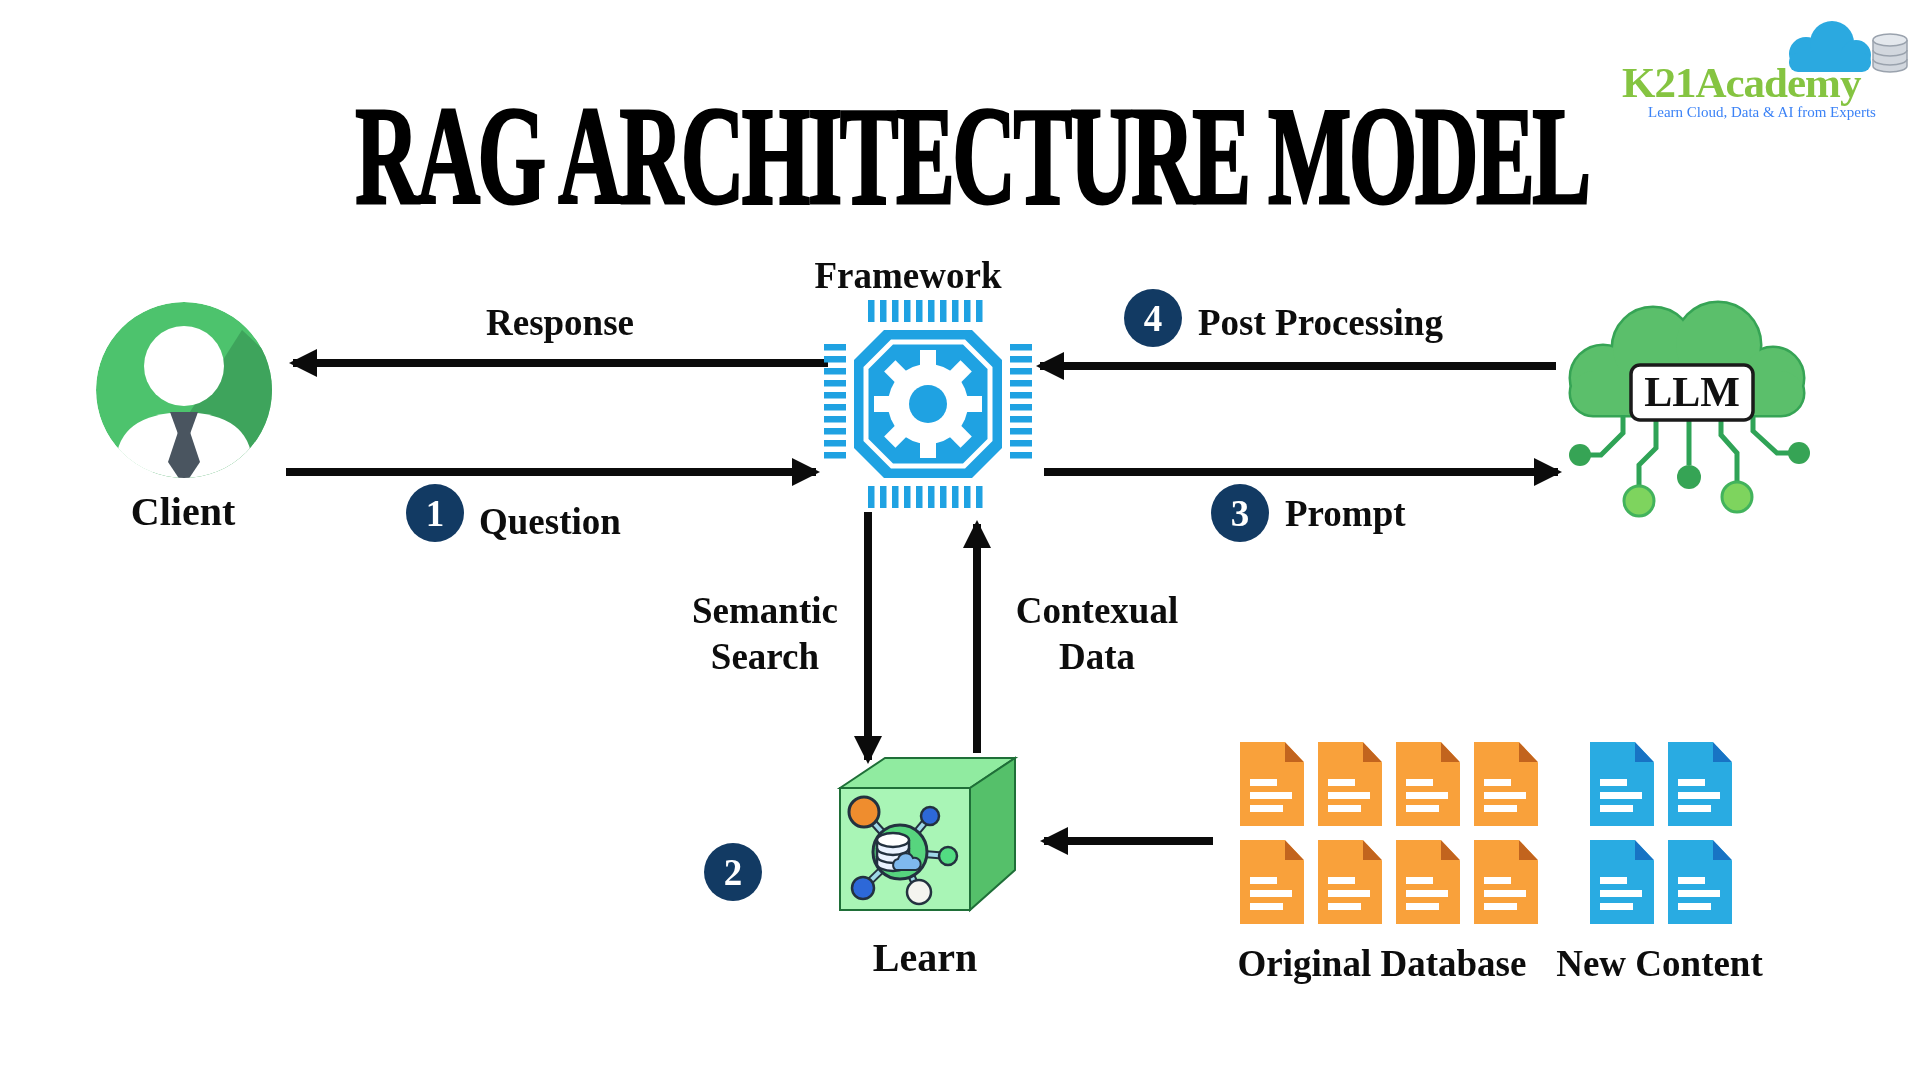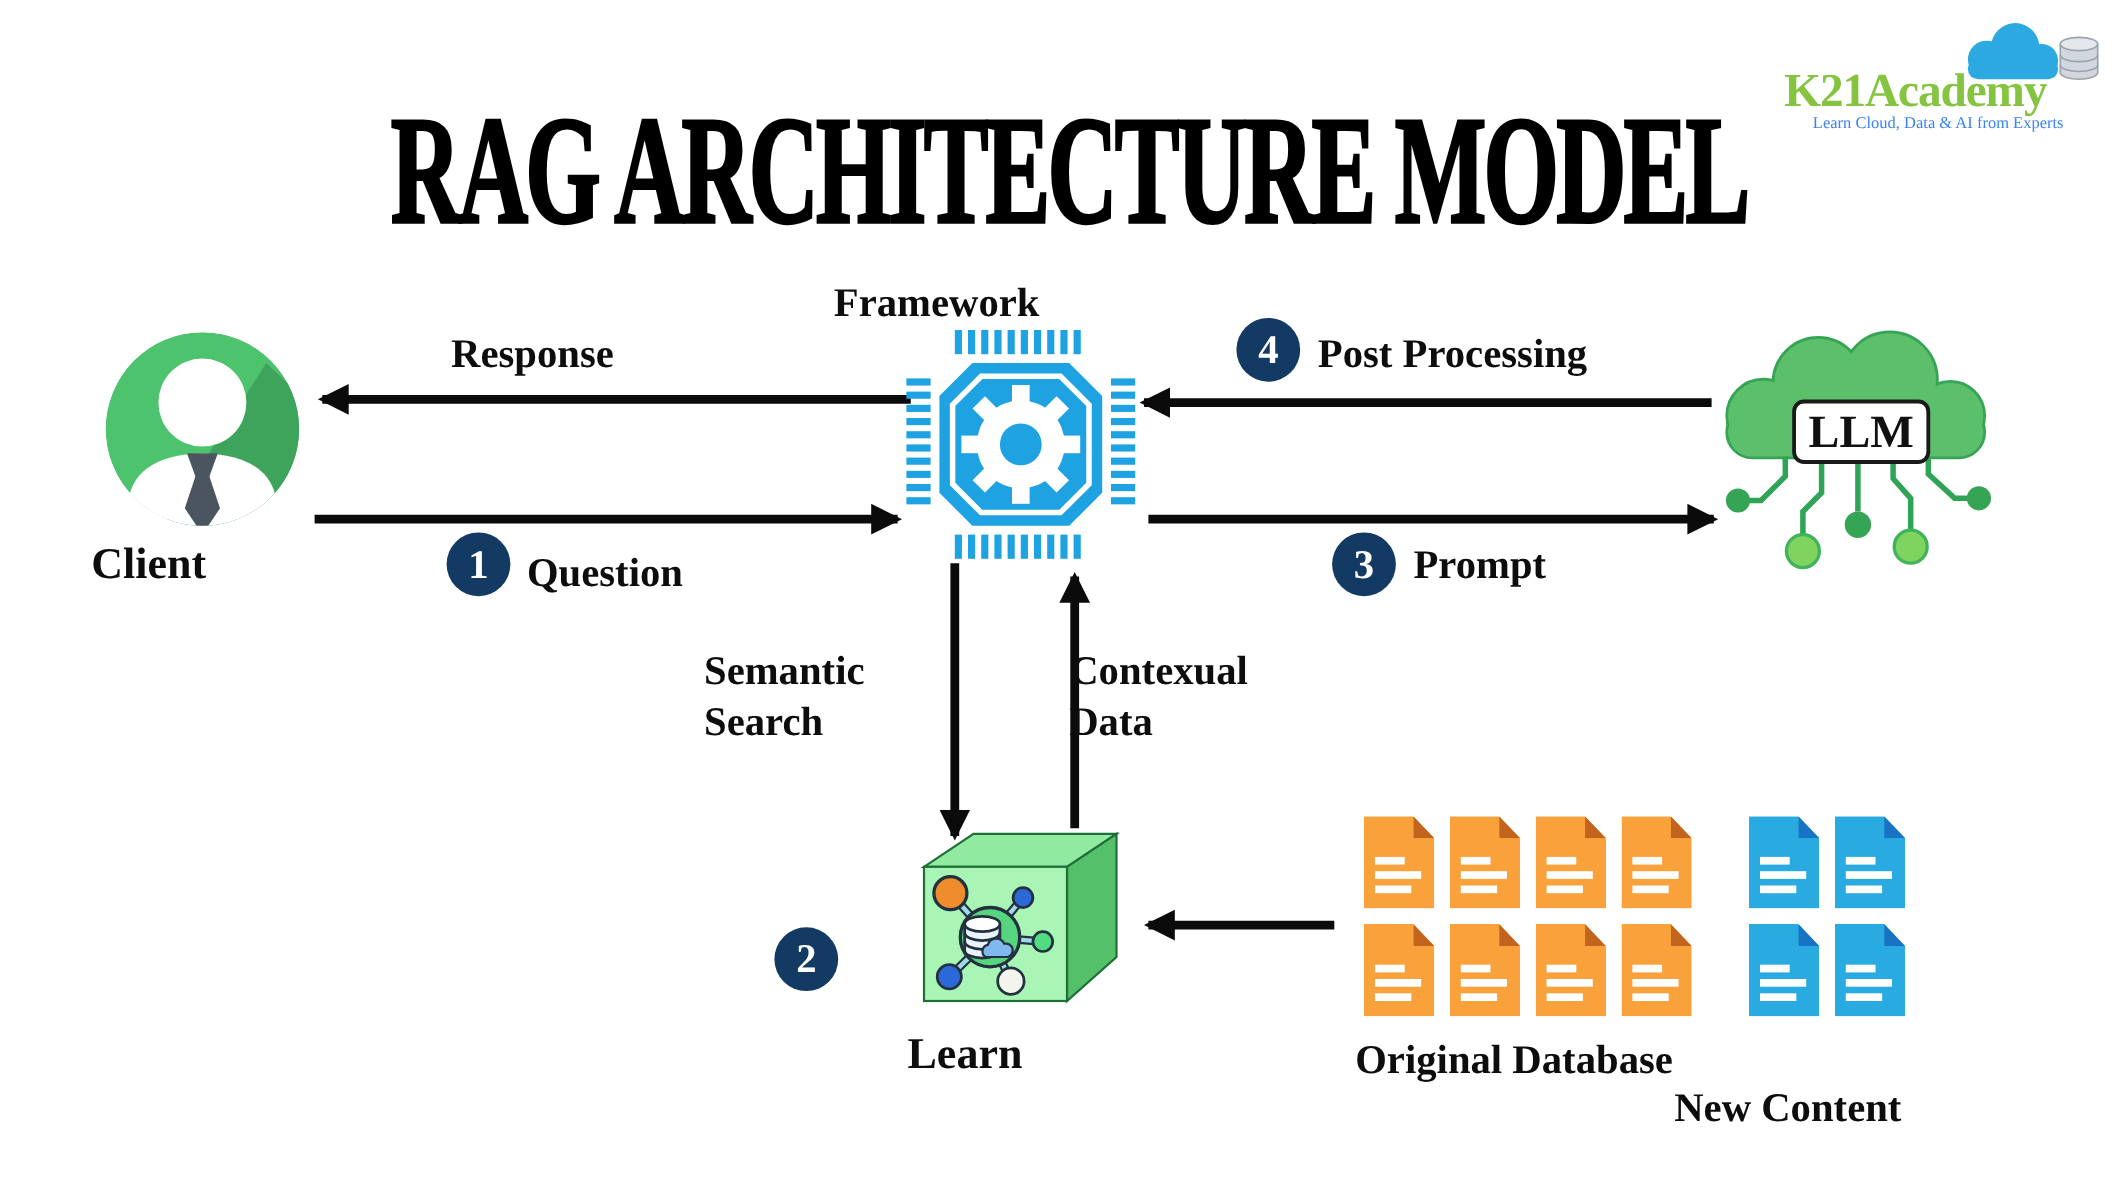--- a/index.html
+++ b/index.html
@@ -21,21 +21,21 @@
     font-size:43px;font-weight:bold;letter-spacing:-1px;color:#85C441;white-space:nowrap;
   }
   .logo-tagline{
     position:absolute;left:1622px;top:104px;width:280px;text-align:center;
     font-size:15px;color:#3b82f6;white-space:nowrap;
   }
   
   .lbl{position:absolute;font-weight:bold;color:#0d0d0d;white-space:nowrap;}
   .f37{font-size:37px;}
   .f40{font-size:40px;}
-  .center{text-align:left;}
+  .center{text-align:center;}
   .twoline{line-height:46px;}
   
   .badge{
     position:absolute;width:58px;height:58px;border-radius:50%;background:#123A63;
     color:#fff;font-size:37px;font-weight:bold;display:flex;align-items:center;justify-content:center;
   }
   
   .doc{position:absolute;width:64px;height:84px;}
   .doc .body{position:absolute;inset:0;clip-path:polygon(0 0,70% 0,100% 24%,100% 100%,0 100%);background:var(--c);}
   .doc .fold{position:absolute;left:70%;top:0;width:30%;height:24%;clip-path:polygon(0 0,100% 100%,0 100%);background:var(--f);}
@@ -391,15 +391,15 @@
       <div class="body"></div>
       <div class="fold"></div>
       <div class="lines">
         <span class="l1"></span>
         <span class="l2"></span>
         <span class="l3"></span>
       </div>
     </div>
 
   <div class="lbl f37 center" style="left:1232px;top:942px;width:300px">Original Database</div>
-  <div class="lbl f37 center" style="left:1522px;top:986px;width:275px">New Content</div>
+  <div class="lbl f37 center" style="left:1522px;top:942px;width:275px">New Content</div>
 
 </div>
 
 </body></html>

